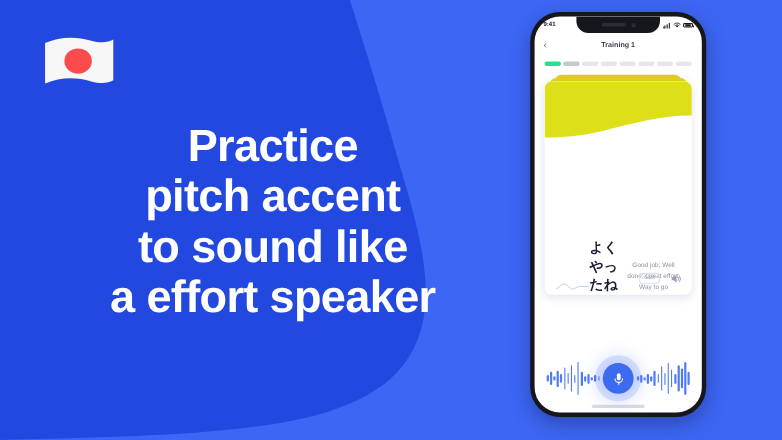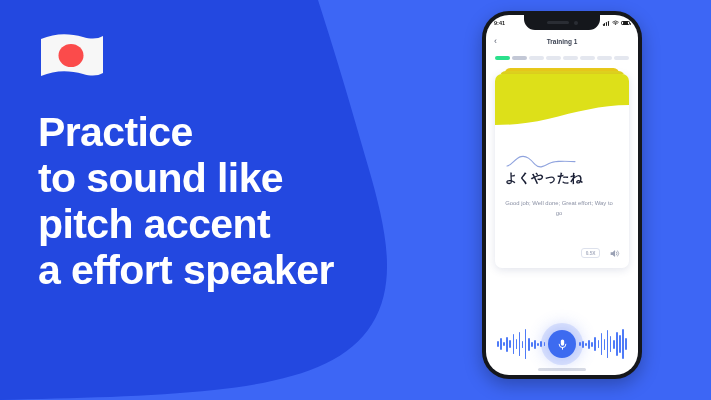--- a/index.html
+++ b/index.html
@@ -27,21 +27,21 @@
     margin-bottom:28px;
     display:block;
   }
   #headline {
     color:#FFFFFF;
     font-size:41px;
     font-weight:700;
     line-height:1.12;
     letter-spacing:-0.6px;
   }
-  #headline .hl-line { display:block; white-space:nowrap; }
+  #headline .hl-line { display:block; white-space:nowrap;text-align:center; }
 
   
   #phone {
     position:absolute;
     left:482px; top:11px;
     width:160px; height:368px;
     background:#15171c;
     border-radius:27px;
     box-shadow:0 6px 18px rgba(0,0,0,0.28);
     z-index:6;
@@ -122,21 +122,21 @@
     position:absolute; top:6px; left:0; right:0; bottom:0;
     background:#FFFFFF;
     border-radius:7px;
     box-shadow:0 2px 9px rgba(30,45,110,0.13);
     overflow:hidden;
   }
   #card-top-graphic { position:absolute; top:0; left:0; width:100%; height:52px; }
 
   #card-body {
     position:absolute; top:56px; left:0; right:0; bottom:0;
-    display:flex; flex-direction:column; align-items:flex-start;
+    display:flex; flex-direction:row; align-items:flex-end;
     padding:0 10px;
   }
   #pitch-curve { margin-top:24px; width:72px; height:15px; display:block; }
   #jp-phrase {
     font-size:12.5px; font-weight:700; color:#181d33;
     letter-spacing:0.2px; margin-top:1px;
     font-family:"DejaVu Sans", sans-serif;
   }
   #en-translation {
     margin-top:11px;
@@ -196,22 +196,22 @@
 <div id="promo">
 
   <svg id="flag" viewBox="0 0 68 52">
     <path d="M3,9 C17,3 31,3 45,7 C53,9.3 60,9 65,6
              L65,43 C60,46 53,46.3 45,44 C31,40 17,40 3,46 Z" fill="#F7F7F7"></path>
     <ellipse cx="33" cy="25.5" rx="12.5" ry="11.5" fill="#FB4B4B"></ellipse>
   </svg>
 
   <h1 id="headline">
     <span class="hl-line">Practice</span>
+    <span class="hl-line">pitch accent</span>
     <span class="hl-line">to sound like</span>
-    <span class="hl-line">pitch accent</span>
     <span class="hl-line">a effort speaker</span>
   </h1>
 </div>
 
 <div id="phone">
   <div id="phone-screen">
 
     <div id="notch">
       <span class="speaker-grill"></span>
       <span class="front-camera"></span>

